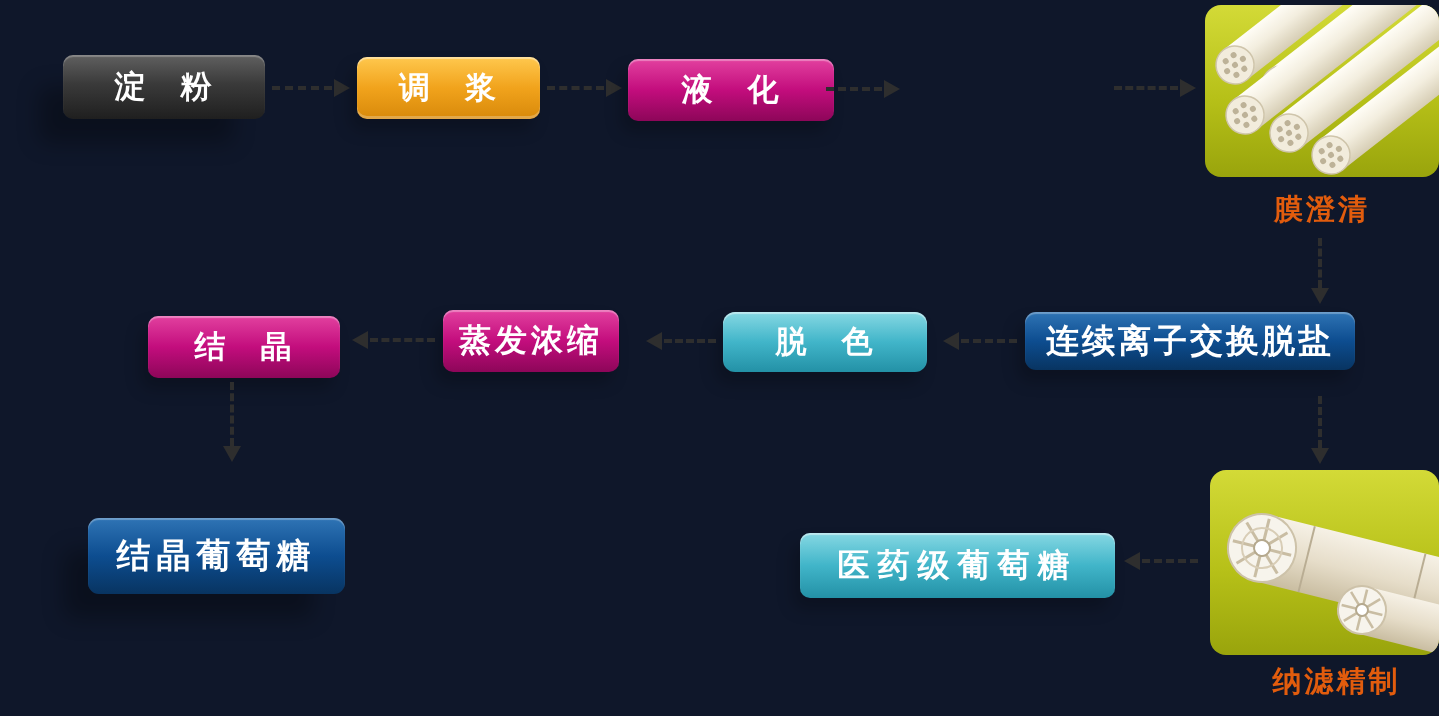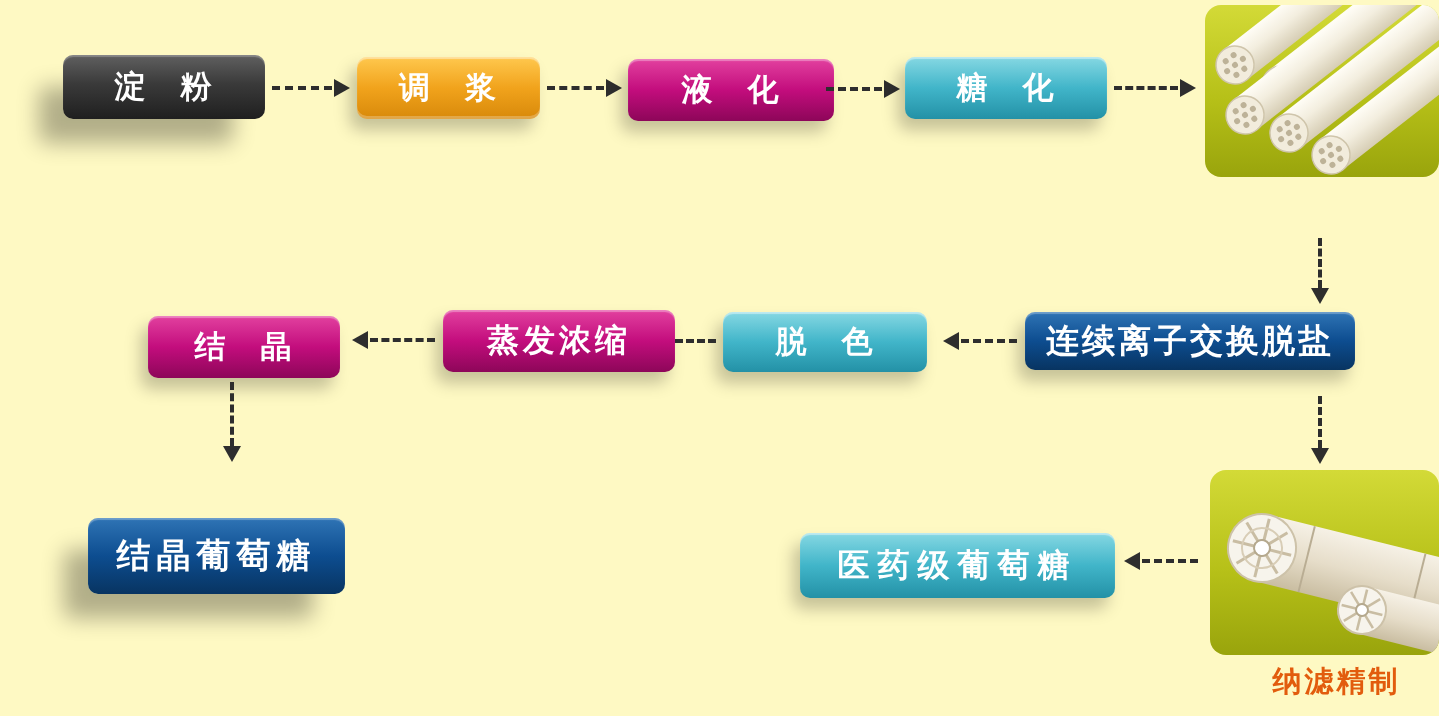--- a/index.html
+++ b/index.html
@@ -1,50 +1,50 @@
 <!DOCTYPE html>
 <html><head>
 <meta charset="utf-8">
 <style>
   * { margin:0; padding:0; box-sizing:border-box; }
   html,body { background:#ffffff; }
   body { font-family:"Liberation Sans", sans-serif; }
 
-  .canvas { position:relative; width:1439px; height:716px; background:#fef9c3; overflow:hidden; }
+  .canvas { position:relative; width:1439px; height:716px; background:#0f172a; overflow:hidden; }
 
   
   .node {
     position:absolute; display:flex; align-items:center; justify-content:center;
     color:#fff; font-weight:700; font-size:31px; letter-spacing:2px;
     border-radius:10px; white-space:nowrap;
   }
   .node.dark    { background:linear-gradient(180deg,#606060 0%,#3a3a3a 45%,#1f1f1f 100%);
                   box-shadow:inset 0 2px 1px rgba(255,255,255,.25); }
   .node.orange  { background:linear-gradient(180deg,#ffc84e 0%,#f1a31c 50%,#d8890a 100%);
                   box-shadow:inset 0 2px 1px rgba(255,255,255,.45), inset 0 -3px 0 rgba(255,255,255,.25); }
   .node.magenta { background:linear-gradient(180deg,#e2419f 0%,#c30d7d 50%,#8d0659 100%);
                   box-shadow:inset 0 2px 1px rgba(255,255,255,.35); }
   .node.teal    { background:linear-gradient(180deg,#86d8e3 0%,#41b5c9 50%,#2391a6 100%);
                   box-shadow:inset 0 2px 1px rgba(255,255,255,.45); }
   .node.blue    { background:linear-gradient(180deg,#2f74b5 0%,#0d4d90 50%,#083461 100%);
-                  box-shadow:inset 0 2px 1px rgba(255,255,255,.30); }
+                  box-shadow:inset 0 2px 1px rgba(255,255,255,.30);border-radius:11px; }
 
   .shadow-big { box-shadow:-28px 28px 22px -4px rgba(0,0,0,.30) !important; }
   .node.dark.shadow-big { box-shadow:inset 0 2px 1px rgba(255,255,255,.25), -28px 28px 22px -4px rgba(0,0,0,.30) !important; }
   .node.blue.shadow-big { box-shadow:inset 0 2px 1px rgba(255,255,255,.30), -28px 28px 22px -4px rgba(0,0,0,.30) !important; }
   .shadow-sm  { filter:drop-shadow(-7px 11px 8px rgba(0,0,0,.22)); }
 
   
   .pos-starch   { left:63px;  top:55px;  width:202px; height:64px; }
   .pos-slurry   { left:357px; top:57px;  width:183px; height:62px; }
   .pos-liquef   { left:628px; top:59px;  width:206px; height:62px; }
   .pos-sacchar  { left:905px; top:57px;  width:202px; height:62px; }
   .pos-ion      { left:1025px;top:312px; width:330px; height:58px; font-size:33px; letter-spacing:3px; }
-  .pos-decolor  { left:723px; top:312px; width:204px; height:60px; }
-  .pos-evap     { left:443px; top:310px; width:232px; height:62px; font-size:32px; letter-spacing:4px; }
+  .pos-decolor  { left:723px; top:312px; width:204px; height:60px;border-radius:12px; }
+  .pos-evap     { left:443px; top:310px; width:176px; height:62px; font-size:32px; letter-spacing:4px; }
   .pos-crystal  { left:148px; top:308px; width:192px; height:62px;margin-top:8px; }
   .pos-crysglu  { left:88px;  top:518px; width:257px; height:76px; font-size:34px; letter-spacing:6px; }
   .pos-pharma   { left:800px; top:533px; width:315px; height:65px; font-size:32px; letter-spacing:8px; }
 
   
   .harrow { position:absolute; height:20px; }
   .harrow .shaft { position:absolute; top:50%; transform:translateY(-50%); border-top:4px dashed #2e2e2e; }
   .harrow.right .shaft { left:0; right:18px; }
   .harrow.right .head  { position:absolute; right:0; top:50%; transform:translateY(-50%); width:0; height:0;
                          border-top:9px solid transparent; border-bottom:9px solid transparent; border-left:16px solid #2e2e2e; }
@@ -91,21 +91,20 @@
   <div class="node orange shadow-sm pos-slurry">调　浆</div>
   <div class="harrow right pos-a2">
       <span class="shaft"></span>
       <span class="head"></span>
     </div>
   <div class="node magenta shadow-sm pos-liquef">液　化</div>
   <div class="harrow right pos-a3">
       <span class="shaft"></span>
       <span class="head"></span>
     </div>
-  <div class="node teal shadow-sm pos-sacchar">糖　化</div>
   <div class="harrow right pos-a4">
       <span class="shaft"></span>
       <span class="head"></span>
     </div>
 
   <div class="photo pos-photo1">
     <svg width="234" height="172" viewBox="0 0 234 172">
       <defs>
         <linearGradient id="pbg1" x1="0" y1="0" x2="0" y2="1">
           <stop offset="0" stop-color="#d3da37"></stop>
@@ -149,20 +148,21 @@
             <rect x="2" y="-19" width="230" height="38" fill="url(#tubeg)"></rect>
             <use href="#tface"></use>
           </g>
         <g transform="translate(126,150) rotate(-38)">
             <rect x="2" y="-19" width="230" height="38" fill="url(#tubeg)"></rect>
             <use href="#tface"></use>
           </g>
       </g>
     </svg>
   </div>
+  <div class="caption pos-cap1">膜澄清</div>
 
   <div class="varrow pos-adown1">
       <span class="shaft"></span>
       <span class="head"></span>
     </div>
 
   <div class="node blue shadow-sm pos-ion">连续离子交换脱盐</div>
   <div class="harrow left pos-aleft1">
       <span class="shaft"></span>
       <span class="head"></span>

